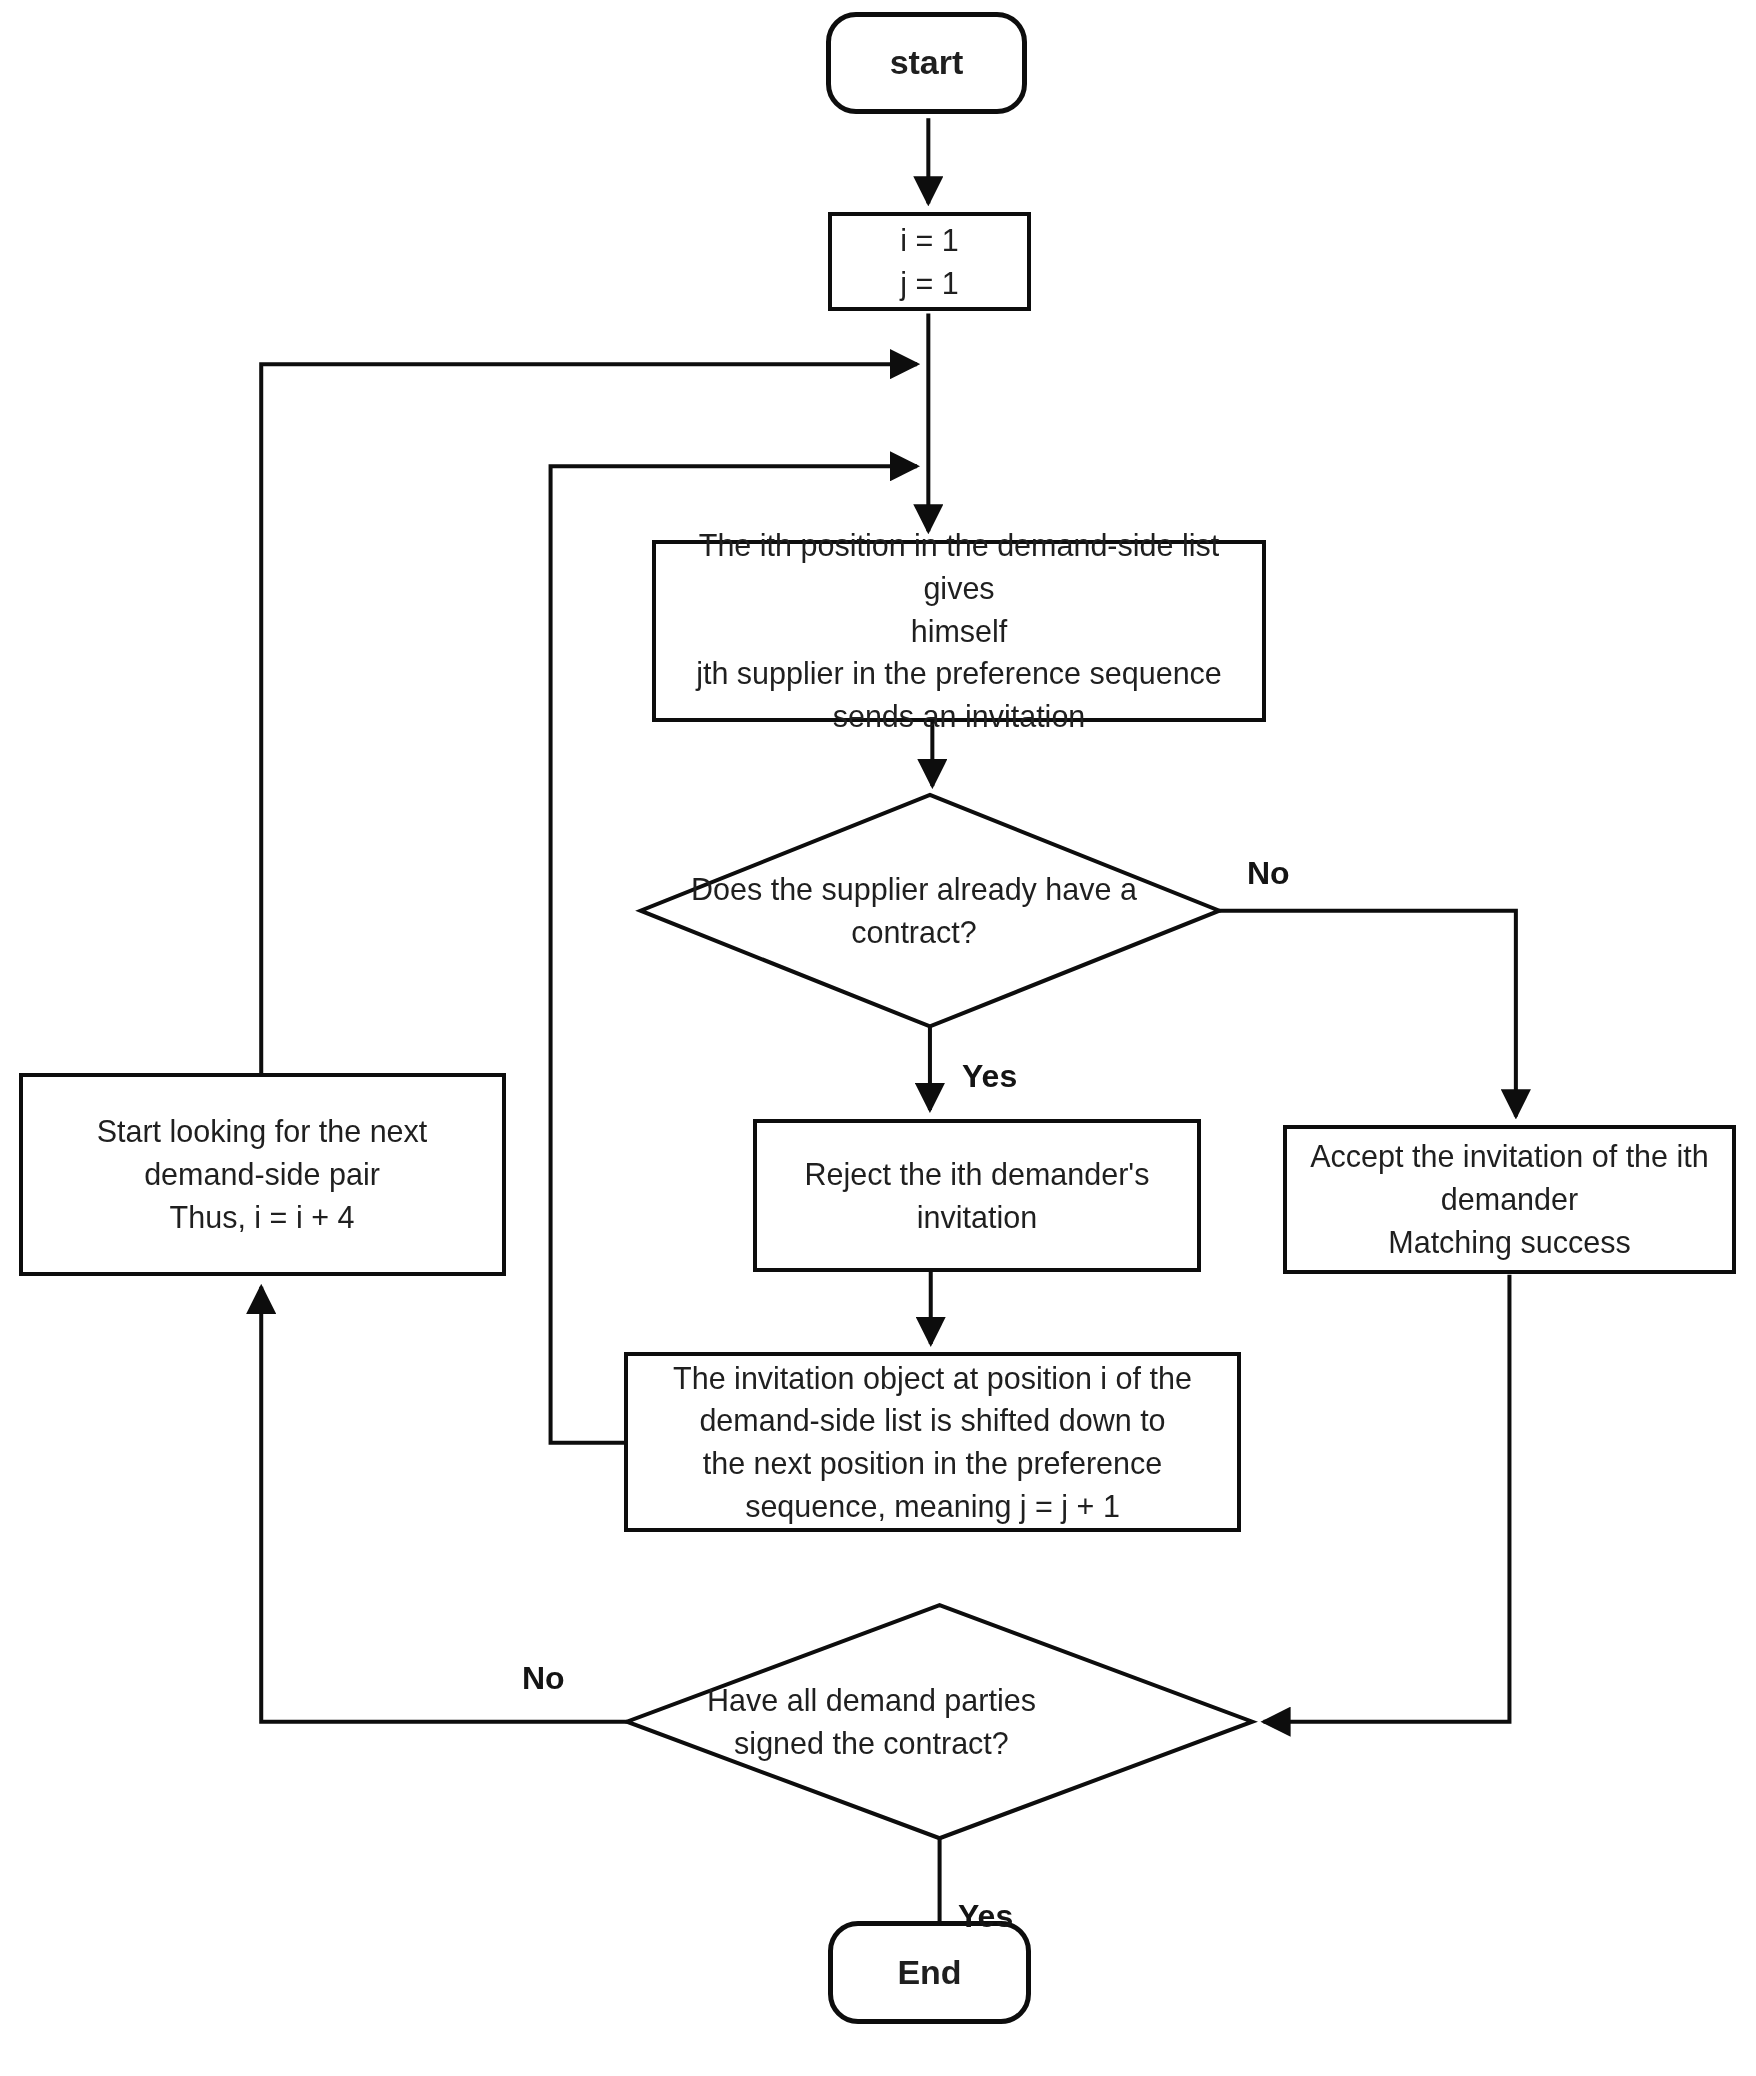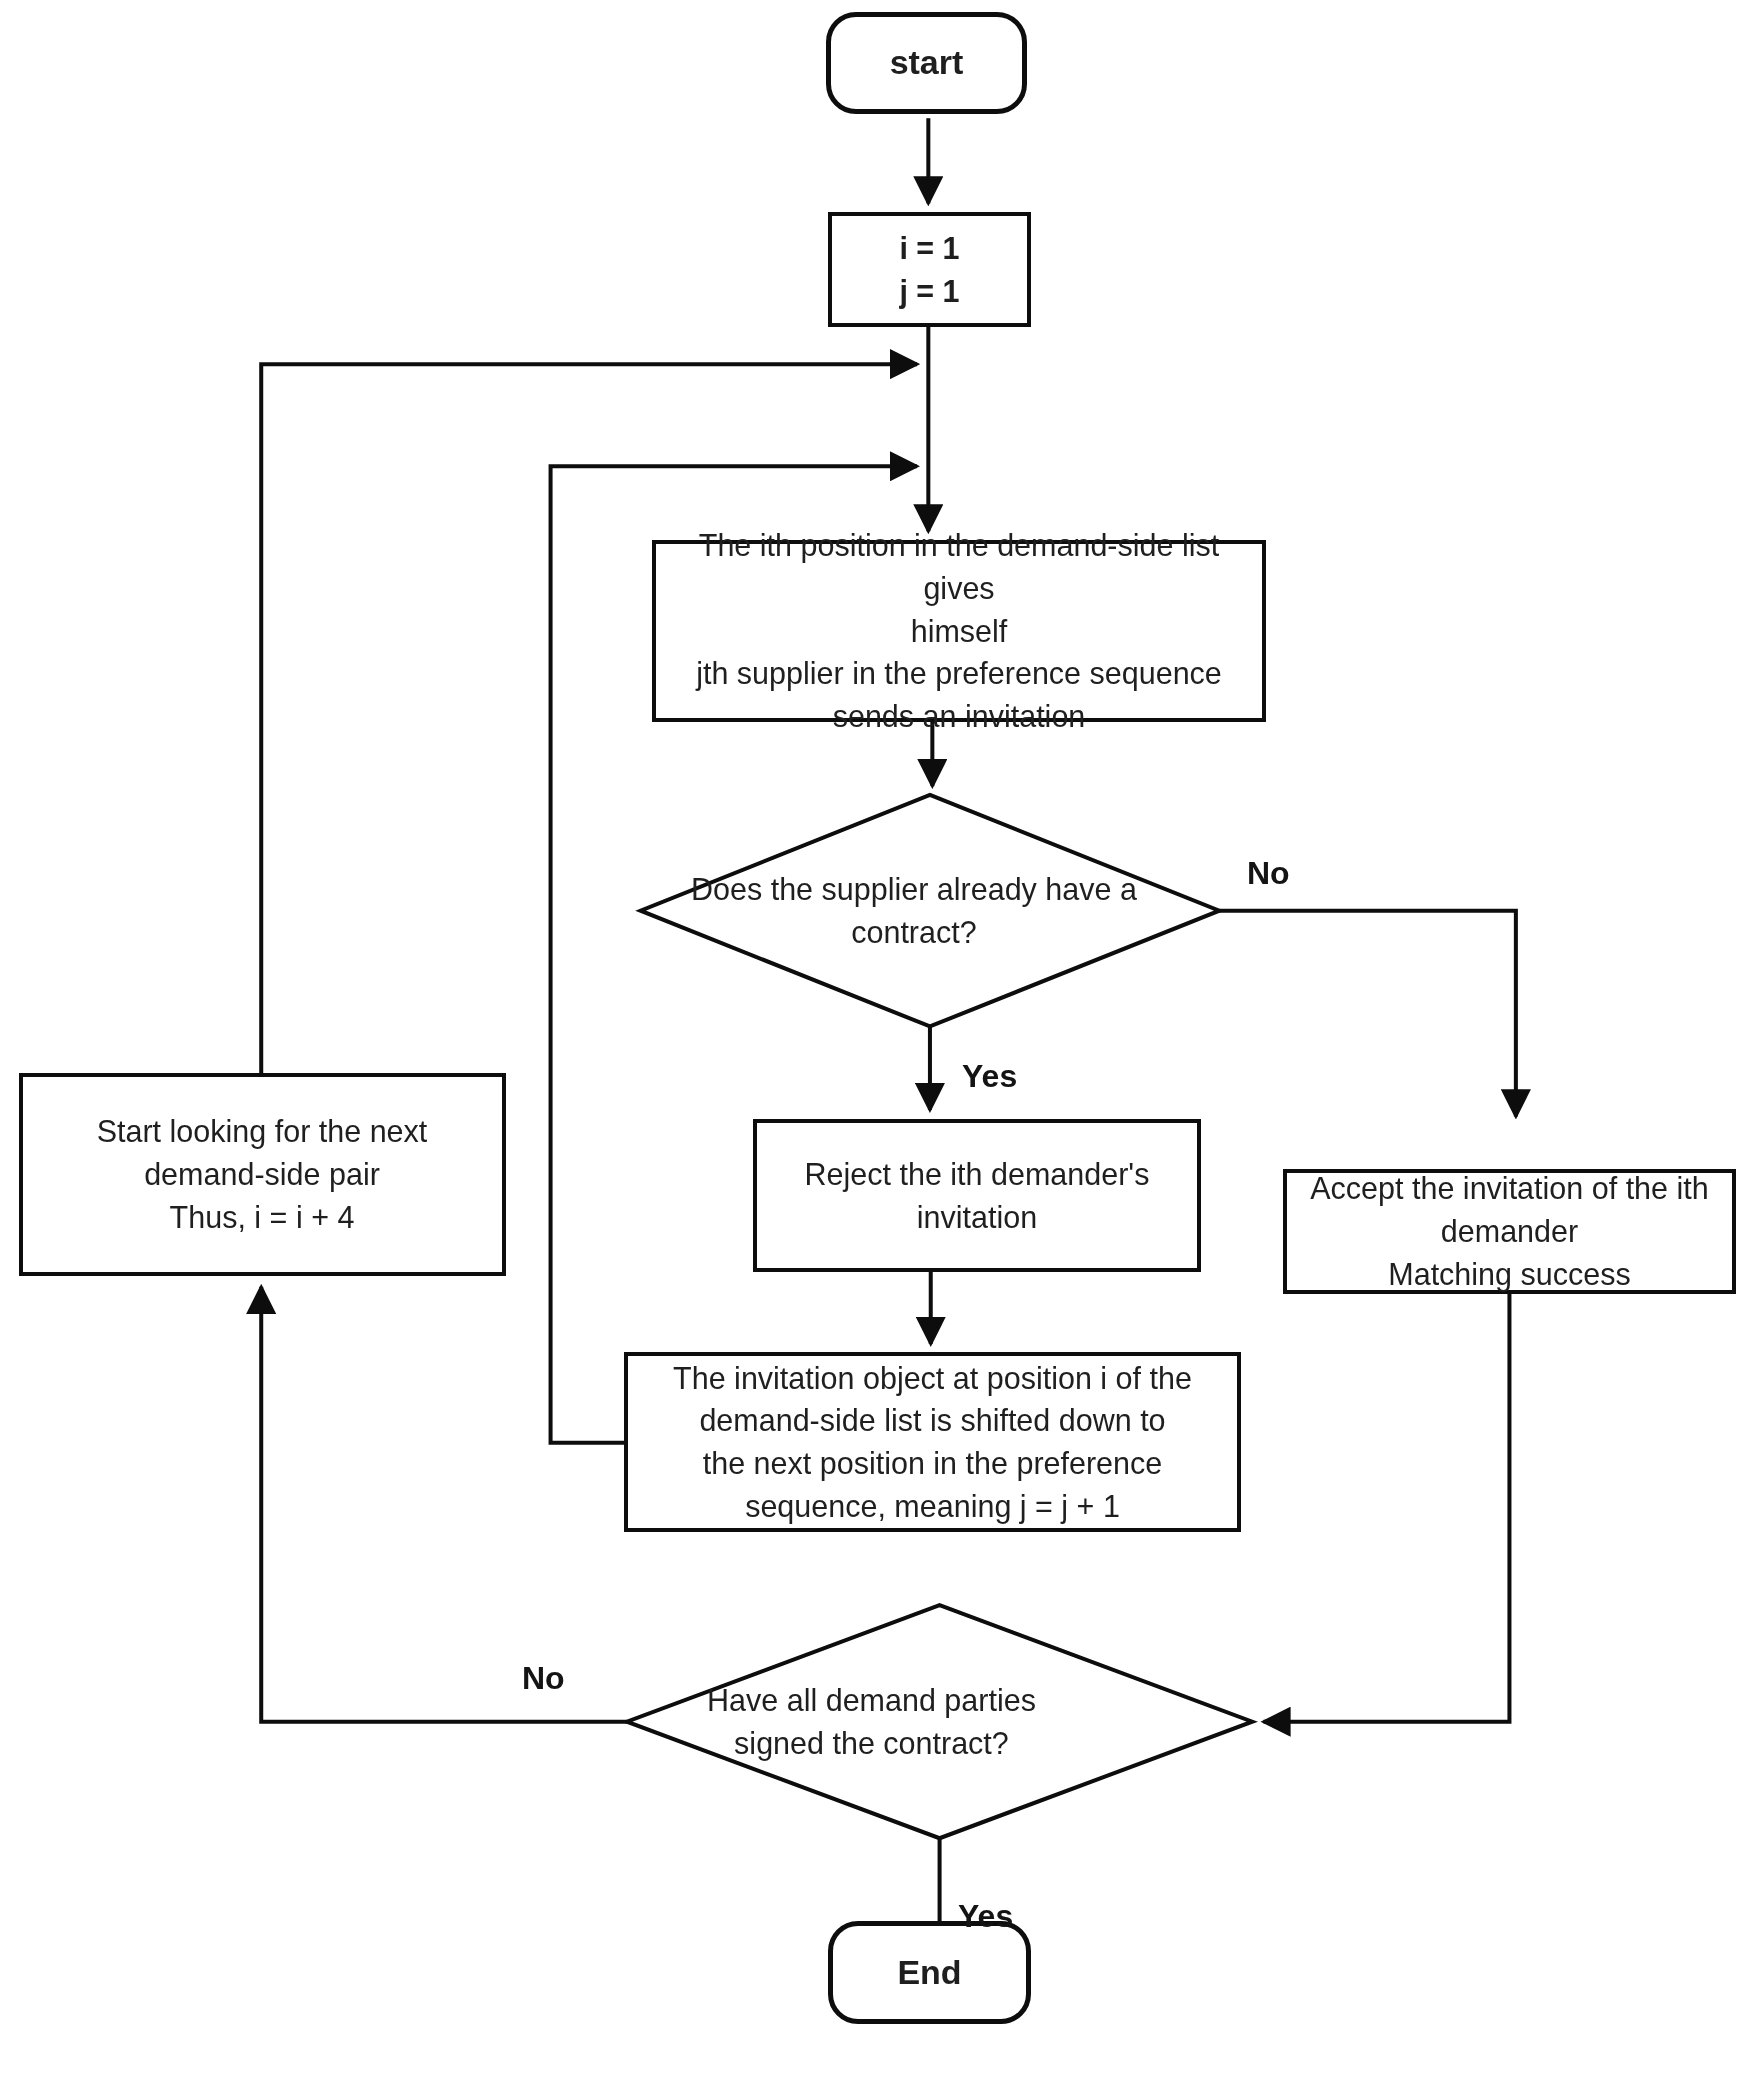--- a/index.html
+++ b/index.html
@@ -100,21 +100,21 @@
     <path class="edge" d="M 1517 1133 L 1886 1133 L 1886 1389" marker-end="url(#arrow)"></path>
     <path class="edge" d="M 1878 1586 L 1878 2142 L 1572 2142" marker-end="url(#arrow)"></path>
     <path class="edge" d="M 780 2142 L 325 2142 L 325 1601" marker-end="url(#arrow)"></path>
     <path class="edge" d="M 1169 2287 L 1169 2431" marker-end="url(#arrow)"></path>
   </svg>
 
   <div class="node terminal" style="left:826px; top:12px; width:201px; height:102px;">
     <span>start</span>
   </div>
 
-  <div class="node" style="left:828px; top:212px; width:203px; height:115px;font-weight:bold;">
+  <div class="node" style="left:828px; top:212px; width:203px; height:99px;">
     <span>i = 1
 j = 1</span>
   </div>
 
   <div class="node" style="left:612px; top:540px; width:614px; height:182px;margin-left:40px;">
     <span>The ith position in the demand-side list gives
 himself
 jth supplier in the preference sequence
 sends an invitation</span>
   </div>
@@ -122,21 +122,21 @@
   <div class="diamond-label" style="left:691px; top:842px; width:477px; height:137px;">
     <span>Does the supplier already have a
 contract?</span>
   </div>
 
   <div class="node" style="left:707px; top:1119px; width:448px; height:153px;margin-left:46px;">
     <span>Reject the ith demander's
 invitation</span>
   </div>
 
-  <div class="node" style="left:1283px; top:1125px; width:453px; height:125px;margin-top:44px;">
+  <div class="node" style="left:1283px; top:1125px; width:453px; height:149px;">
     <span>Accept the invitation of the ith
 demander
 Matching success</span>
   </div>
 
   <div class="node" style="left:624px; top:1352px; width:617px; height:180px;">
     <span>The invitation object at position i of the
 demand-side list is shifted down to
 the next position in the preference
 sequence, meaning j = j + 1</span>

